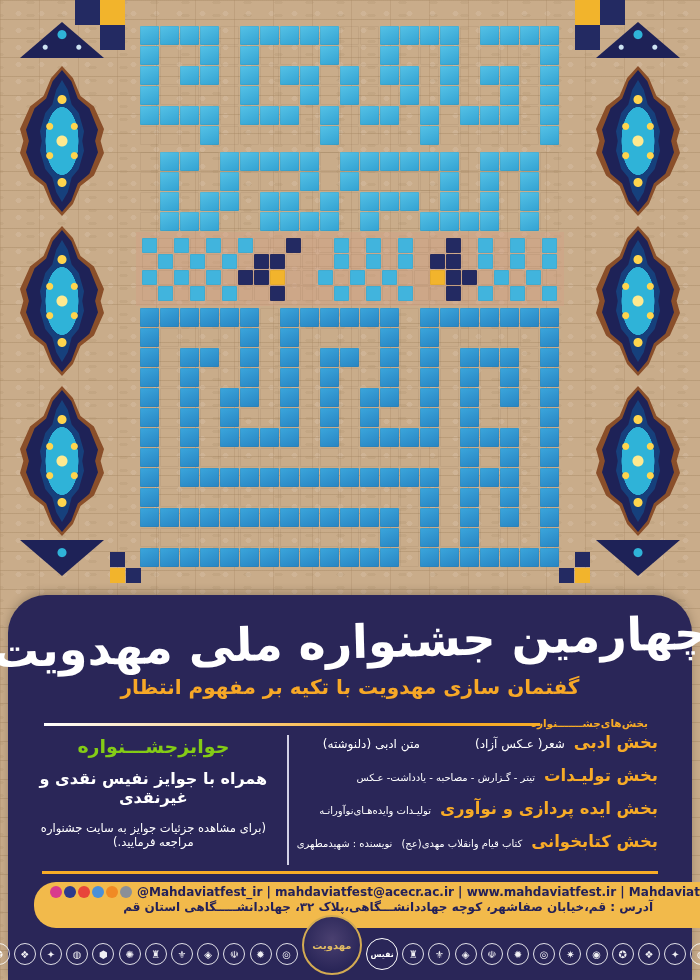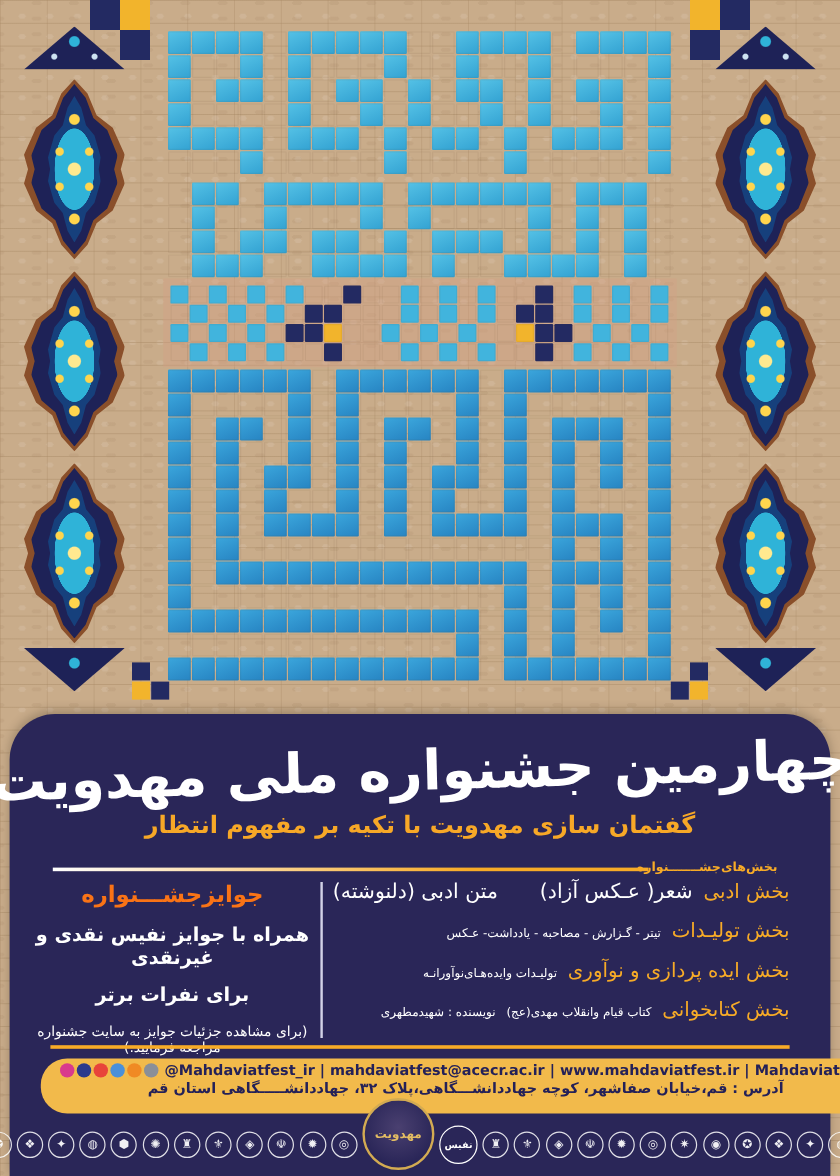--- a/index.html
+++ b/index.html
@@ -53,26 +53,26 @@
     color:#fff;font-size:46px;font-weight:bold;transform:rotate(-1.5deg);white-space:nowrap;}
   .subtitle{position:absolute;top:80px;left:0;right:0;text-align:center;color:#f7a827;font-size:20px;font-weight:bold;}
   .divider-row{position:absolute;top:122px;left:0;right:0;height:14px;}
   .divider-line{position:absolute;left:36px;right:152px;top:6px;height:3px;
     background:linear-gradient(90deg,#ffffff,#f7ab27 70%);}
   .divider-label{position:absolute;right:44px;top:0;color:#f7ab27;font-size:10.5px;font-weight:bold;}
   .columns{position:absolute;top:138px;left:20px;right:20px;height:134px;display:flex;gap:8px;}
   .vsep{width:2px;background:rgba(240,240,255,.85);margin:2px 0;}
   .col-sections{flex:1.02;padding-right:14px;}
   .sec-row{display:flex;align-items:baseline;gap:9px;height:33px;white-space:nowrap;}
-  .sec-name{color:#f7ab27;font-size:16.5px;font-weight:normal;}
+  .sec-name{color:#f7ab27;font-size:16.5px;font-weight:bold;}
   .sec-detail{color:#fff;font-size:10px;}
-  .sec-row:first-child .sec-detail{font-size:17px;}
+  .sec-row:first-child .sec-detail{font-size:12px;margin-left:20px;}
   .sec-row:first-child .sec-detail + .sec-detail{margin-right:26px;}
   .col-prizes{flex:1;text-align:center;color:#fff;}
-  .prize-heading{color:#f97316;font-size:19px;font-weight:bold;margin-top:2px;}
+  .prize-heading{color:#84cc16;font-size:19px;font-weight:bold;margin-top:2px;}
   .prize-line1{font-size:16px;font-weight:bold;margin-top:12px;}
   .prize-line2{font-size:16px;font-weight:bold;margin-top:12px;}
   .prize-note{font-size:11.5px;margin-top:14px;}
   .hrule{position:absolute;top:276px;left:34px;right:34px;height:3px;background:#f7ab27;}
   .pills{position:absolute;top:287px;left:26px;right:26px;height:46px;display:flex;gap:12px;}
   .pill{background:#f2ba4b;border-radius:22px;color:#242158;}
   .pill-contact{flex:1;padding:3px 16px 2px;}
   .contact-line1{display:flex;align-items:center;justify-content:center;gap:5px;direction:ltr;
     font-size:12px;font-weight:bold;white-space:nowrap;}
   .social-icons{display:flex;gap:2px;}
@@ -772,21 +772,20 @@
           <div class="sec-row">
             <span class="sec-name">بخش کتابخوانی</span>
             <span class="sec-detail">کتاب قیام وانقلاب مهدی(عج)</span>
             <span class="sec-detail">نویسنده : شهیدمطهری</span>
           </div>
         </div>
       <div class="vsep"></div>
       <div class="col-prizes">
         <div class="prize-heading">جوایزجشـــنواره</div>
         <div class="prize-line1">همراه با جوایز نفیس نقدی و غیرنقدی</div>
-        <div class="prize-line2">برای نفرات برتر</div>
         <div class="prize-note">(برای مشاهده جزئیات جوایز به سایت جشنواره مراجعه فرمایید.)</div>
       </div>
     </div>
 
     <div class="hrule"></div>
 
     <div class="pills">
       <div class="pill pill-contact">
         <div class="contact-line1">
           <span class="social-icons" id="social-icons">

